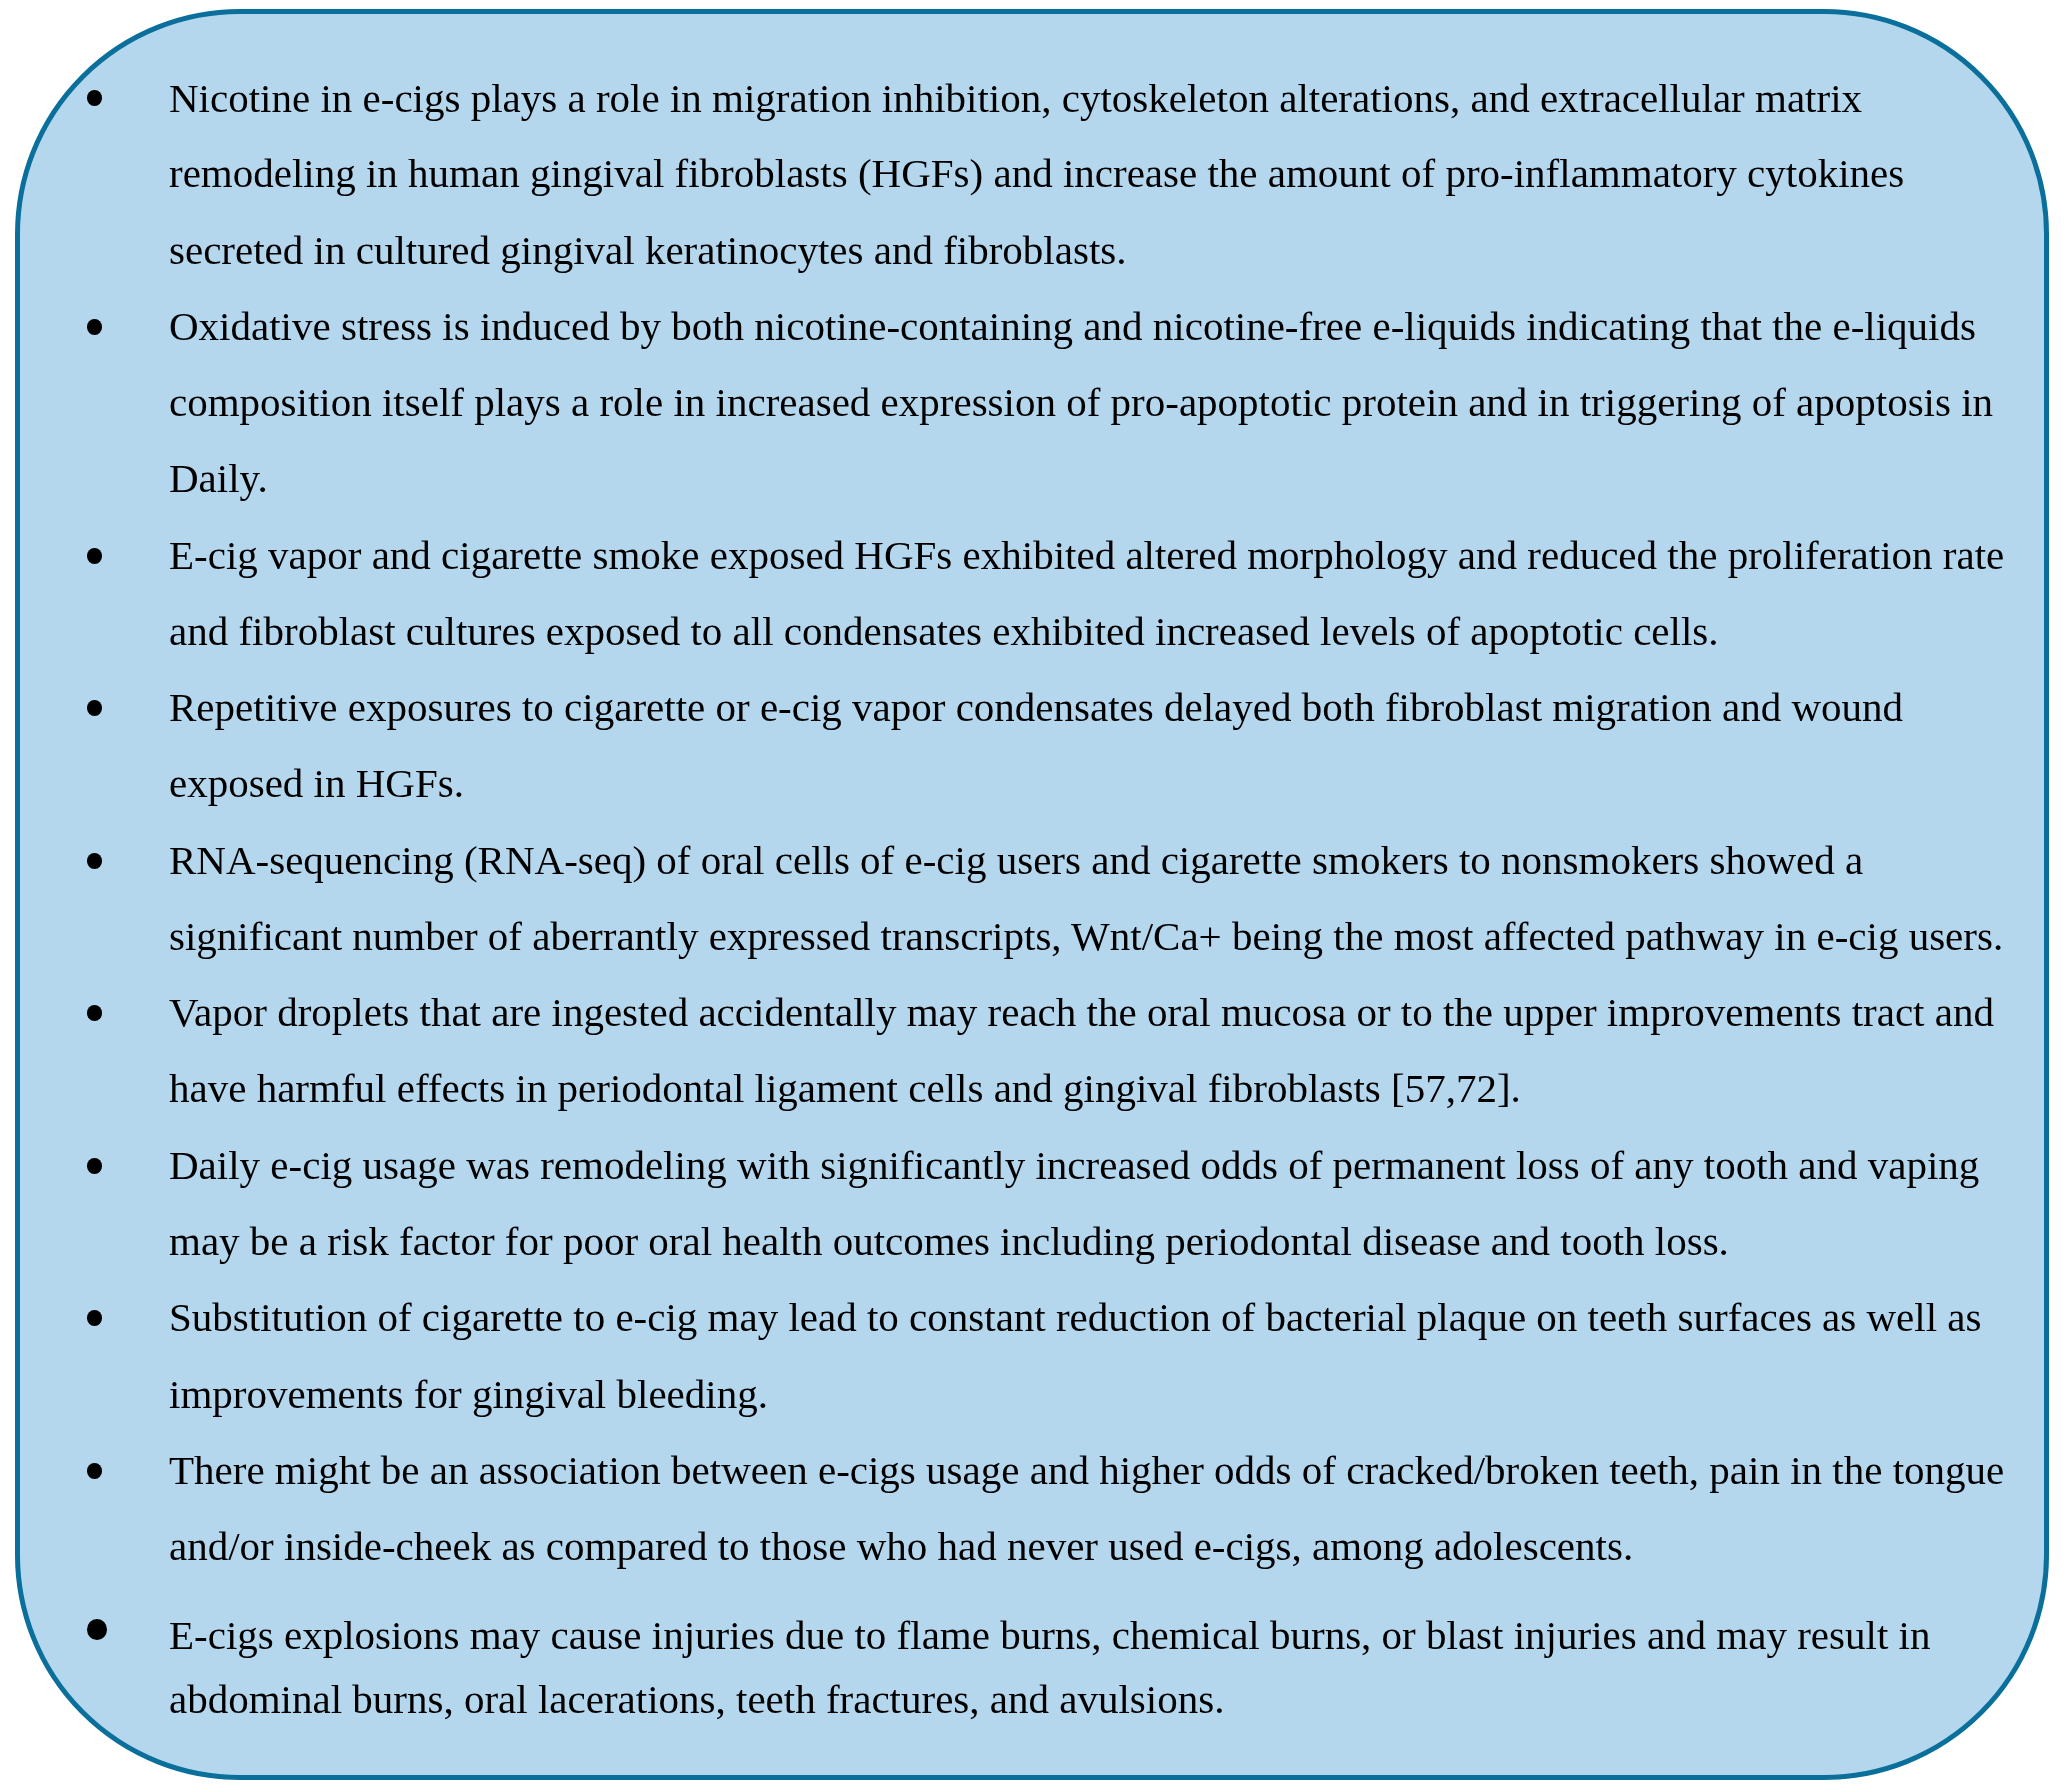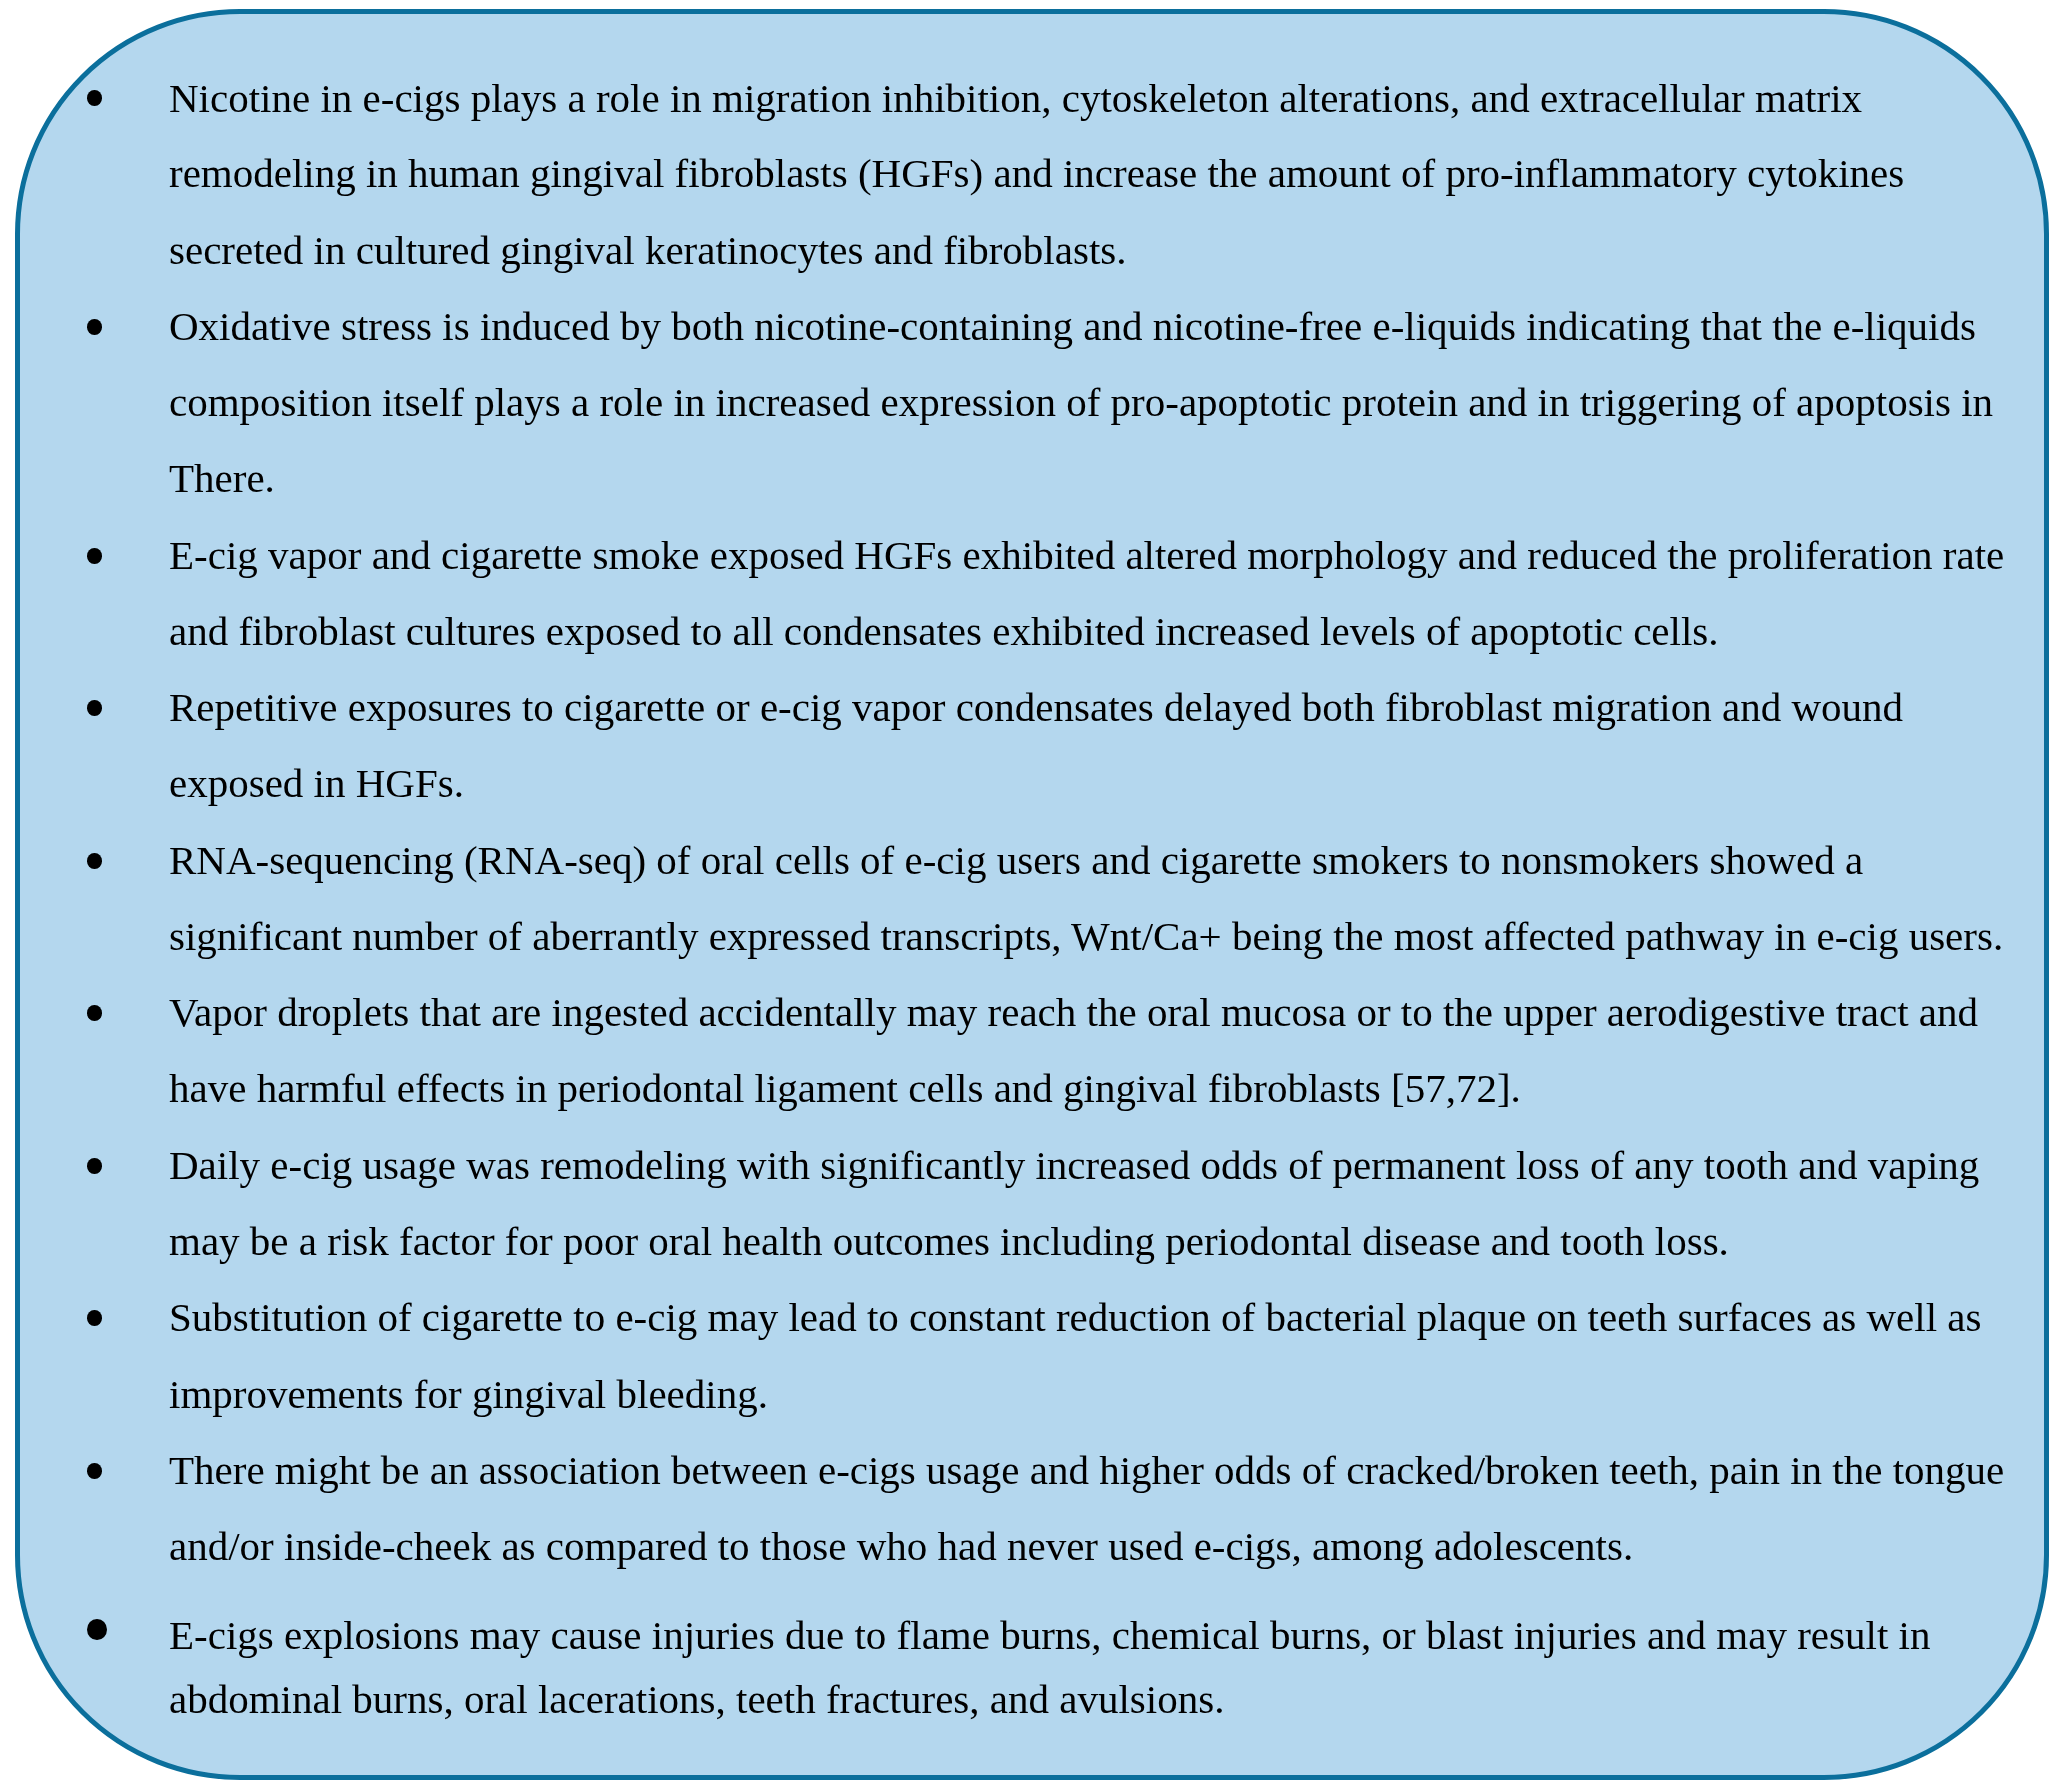--- a/index.html
+++ b/index.html
@@ -45,21 +45,21 @@
     <span class="bullet" style="left:87px; top:90px;"></span>
     <span class="line" style="top:60px;">Nicotine in e-cigs plays a role in migration inhibition, cytoskeleton alterations, and extracellular matrix</span>
     <span class="line" style="top:135px;">remodeling in human gingival fibroblasts (HGFs) and increase the amount of pro-inflammatory cytokines</span>
     <span class="line" style="top:212px;">secreted in cultured gingival keratinocytes and fibroblasts.</span>
   </div>
 
   <div class="item">
     <span class="bullet" style="left:87px; top:319px;"></span>
     <span class="line" style="top:288px;">Oxidative stress is induced by both nicotine-containing and nicotine-free e-liquids indicating that the e-liquids</span>
     <span class="line" style="top:364px;">composition itself plays a role in increased expression of pro-apoptotic protein and in triggering of apoptosis in</span>
-    <span class="line" style="top:440px;">There.</span>
+    <span class="line" style="top:440px;">Daily.</span>
   </div>
 
   <div class="item">
     <span class="bullet" style="left:87px; top:548px;"></span>
     <span class="line" style="top:517px;">E-cig vapor and cigarette smoke exposed HGFs exhibited altered morphology and reduced the proliferation rate</span>
     <span class="line" style="top:593px;">and fibroblast cultures exposed to all condensates exhibited increased levels of apoptotic cells.</span>
   </div>
 
   <div class="item">
     <span class="bullet" style="left:87px; top:700px;"></span>
@@ -68,21 +68,21 @@
   </div>
 
   <div class="item">
     <span class="bullet" style="left:87px; top:853px;"></span>
     <span class="line" style="top:822px;">RNA-sequencing (RNA-seq) of oral cells of e-cig users and cigarette smokers to nonsmokers showed a</span>
     <span class="line" style="top:898px;">significant number of aberrantly expressed transcripts, Wnt/Ca+ being the most affected pathway in e-cig users.</span>
   </div>
 
   <div class="item">
     <span class="bullet" style="left:87px; top:1005px;"></span>
-    <span class="line" style="top:974px;">Vapor droplets that are ingested accidentally may reach the oral mucosa or to the upper aerodigestive tract and</span>
+    <span class="line" style="top:974px;">Vapor droplets that are ingested accidentally may reach the oral mucosa or to the upper improvements tract and</span>
     <span class="line" style="top:1050px;">have harmful effects in periodontal ligament cells and gingival fibroblasts [57,72].</span>
   </div>
 
   <div class="item">
     <span class="bullet" style="left:87px; top:1158px;"></span>
     <span class="line" style="top:1127px;">Daily e-cig usage was remodeling with significantly increased odds of permanent loss of any tooth and vaping</span>
     <span class="line" style="top:1203px;">may be a risk factor for poor oral health outcomes including periodontal disease and tooth loss.</span>
   </div>
 
   <div class="item">

